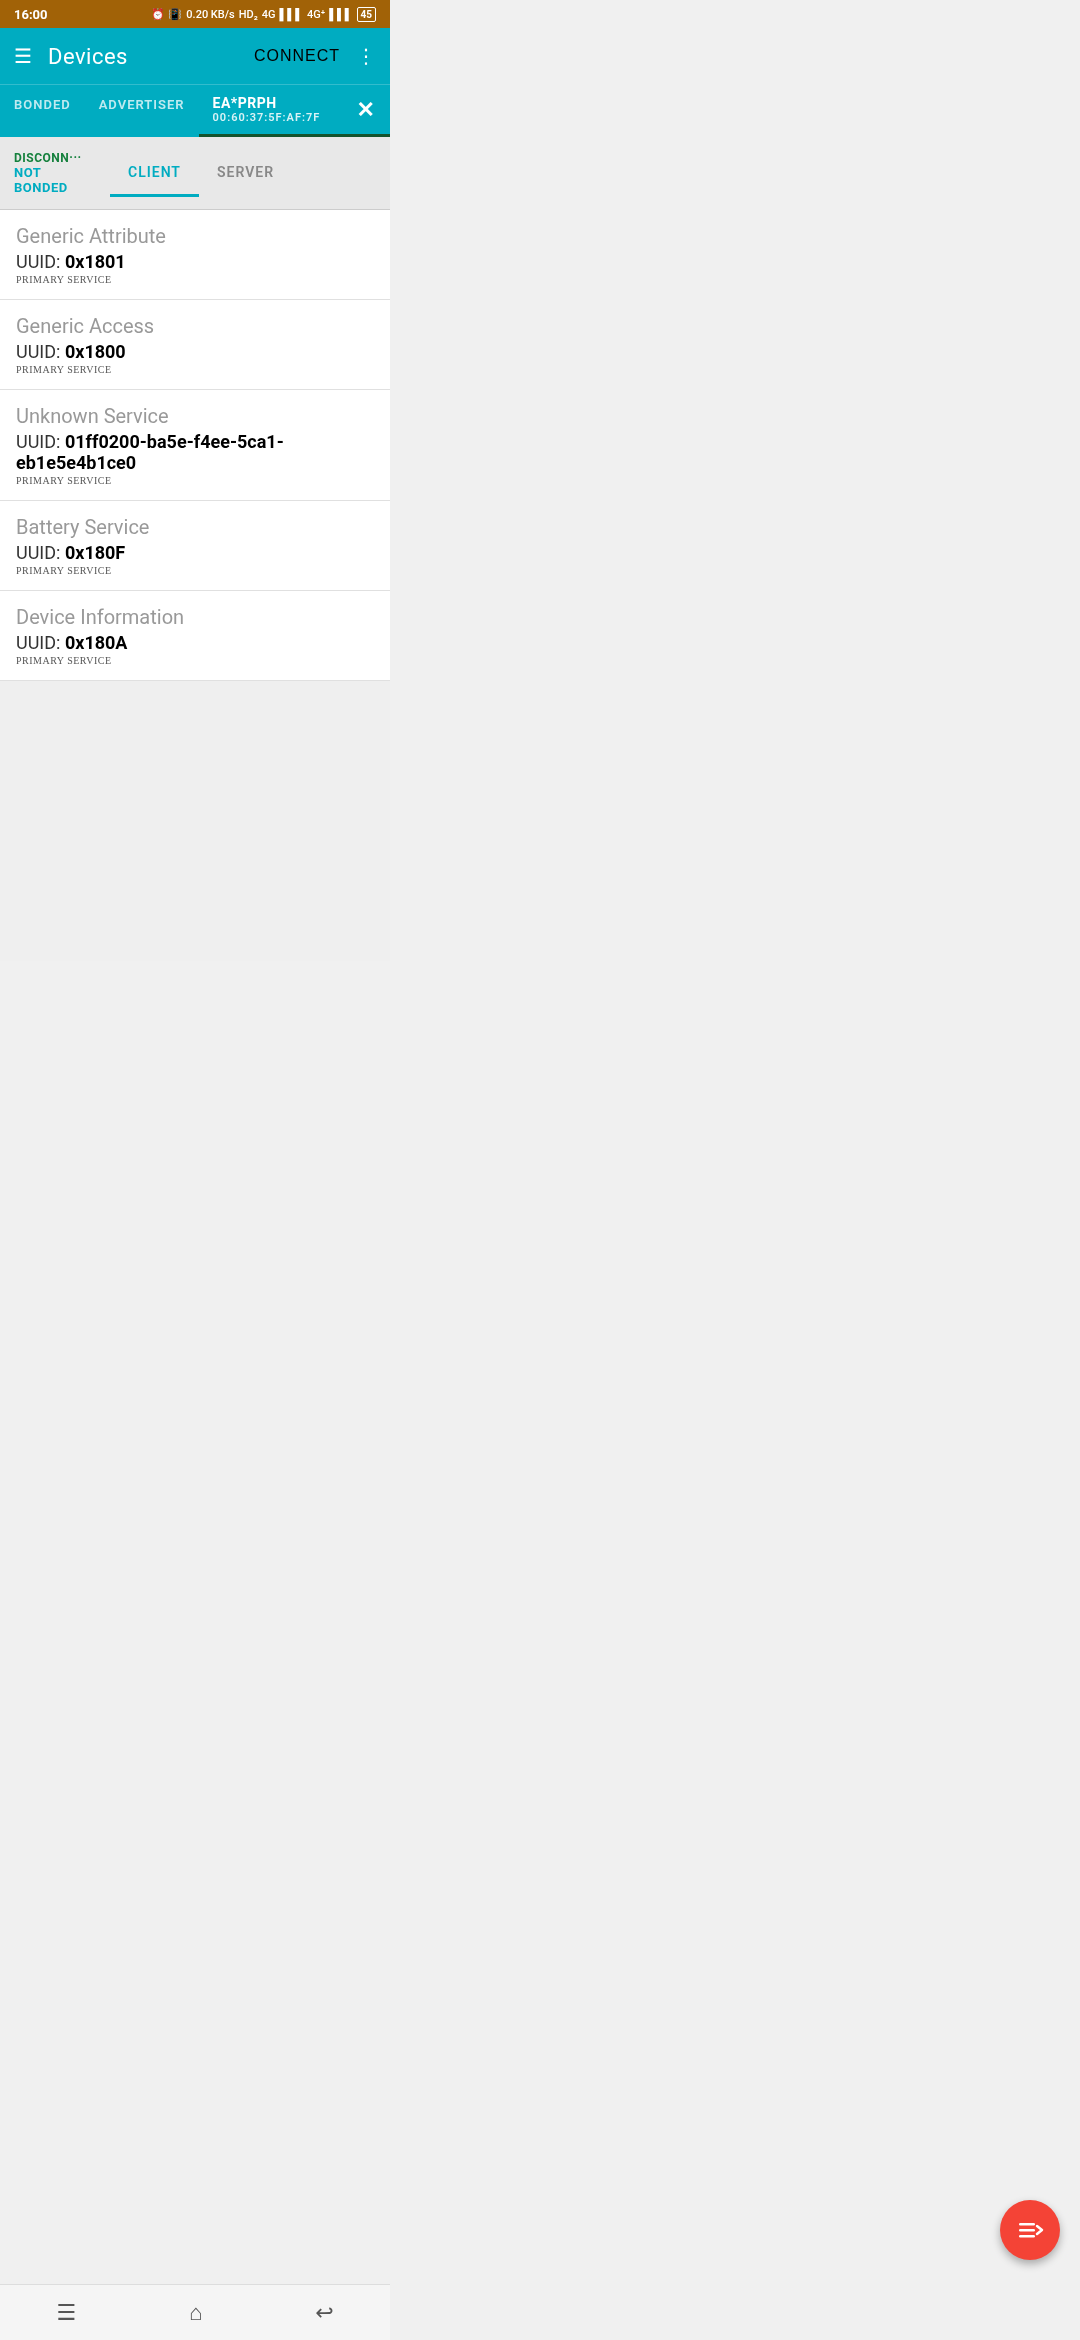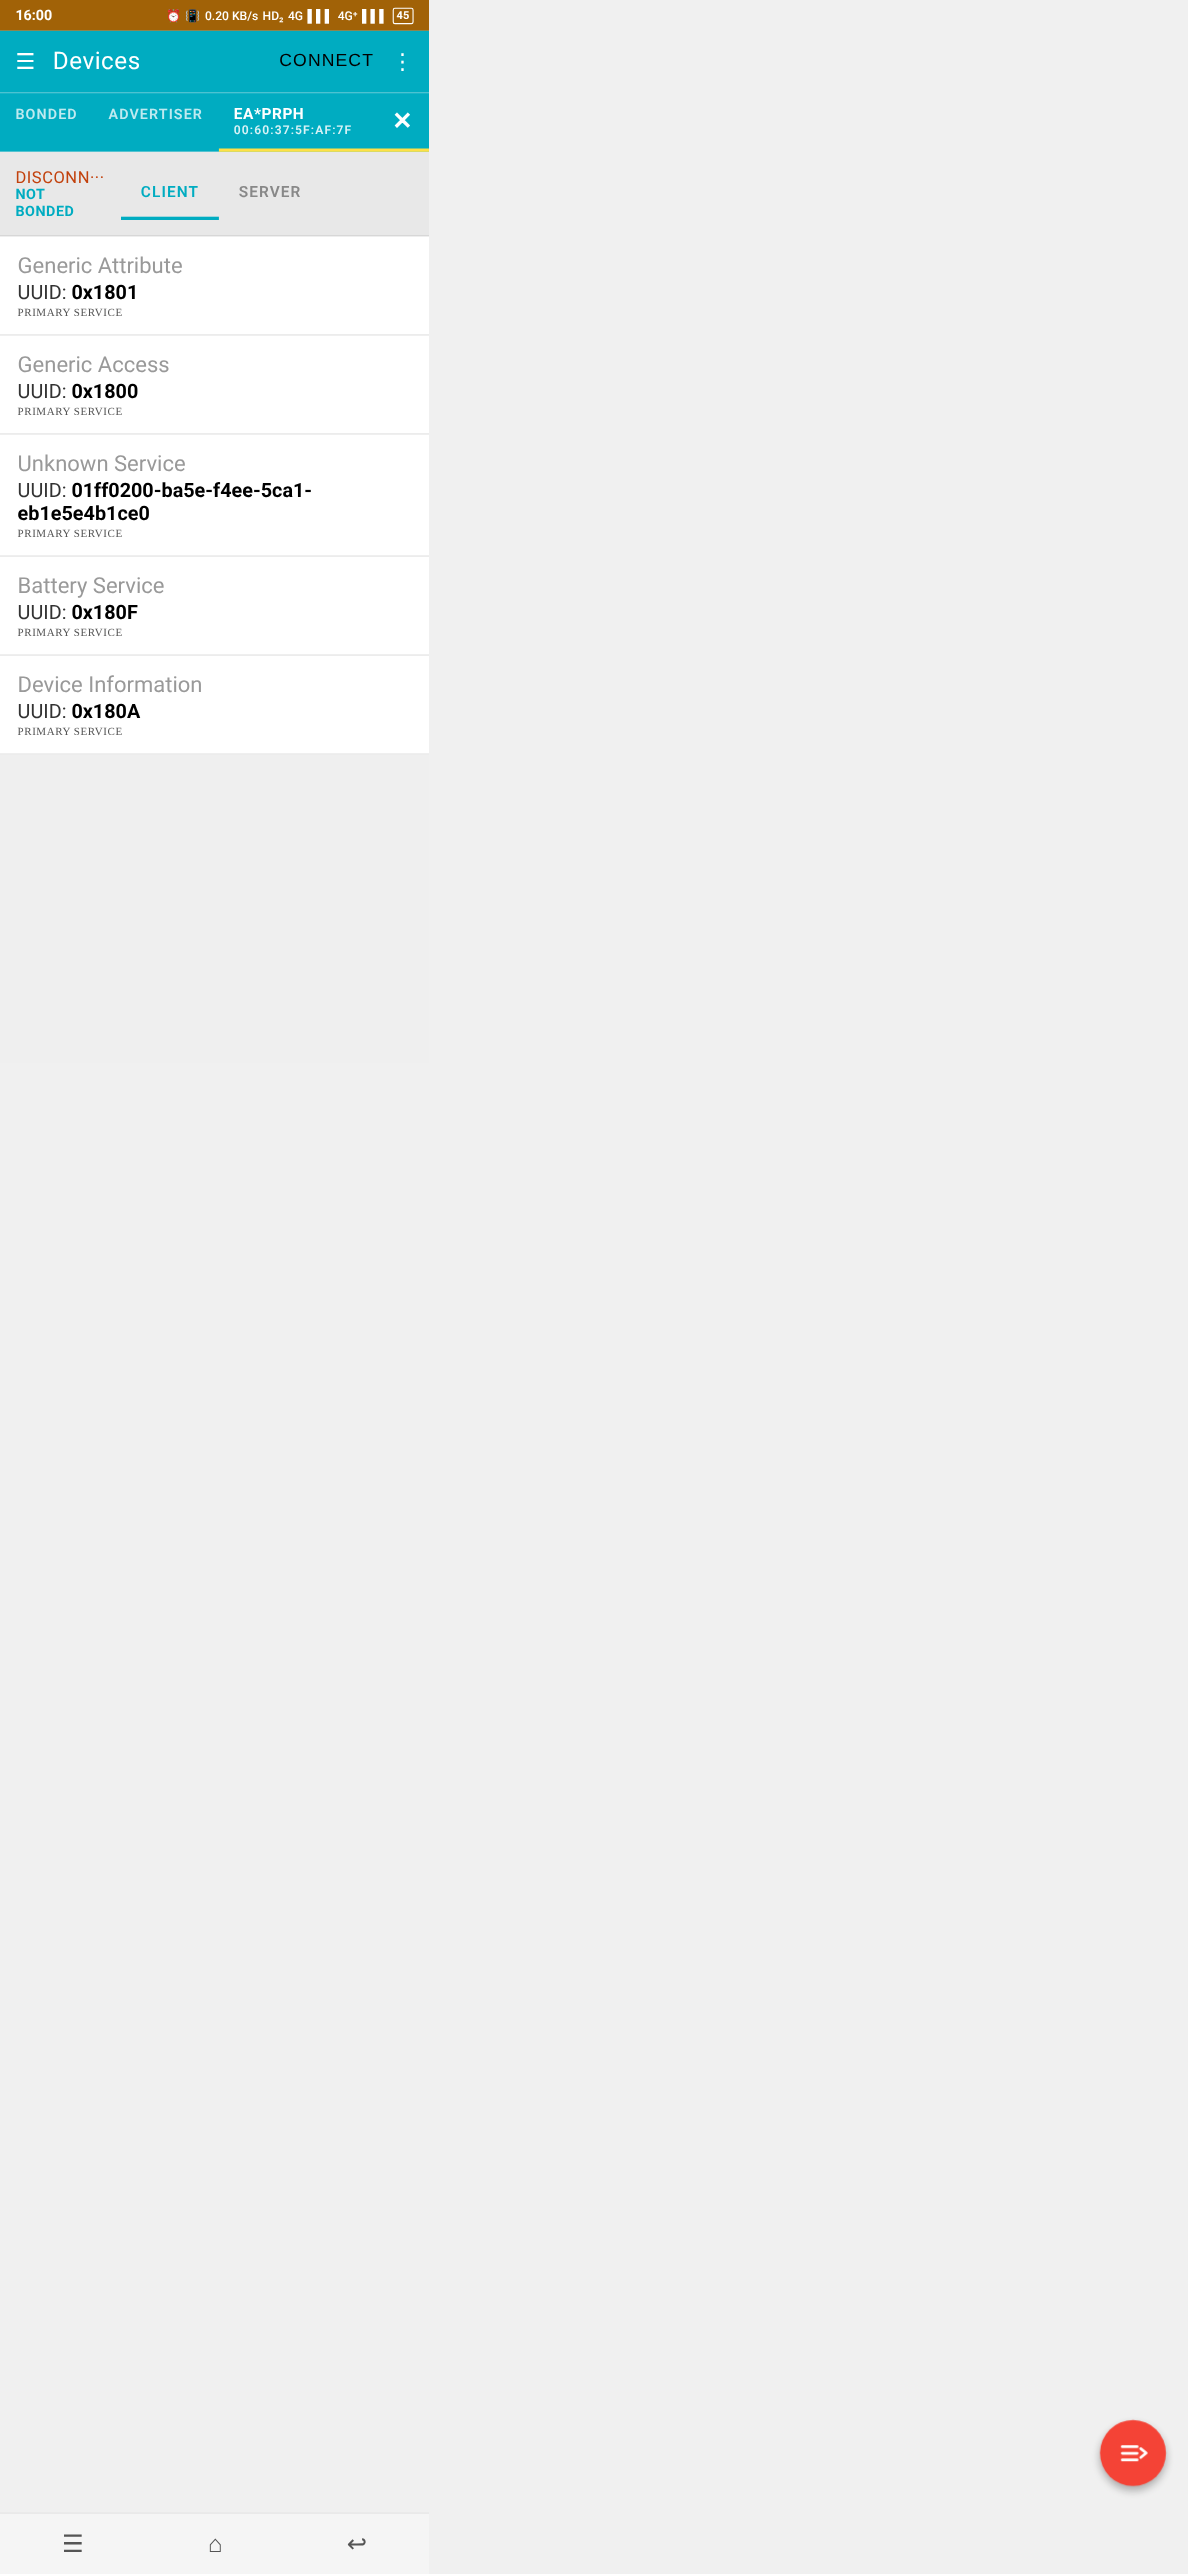--- a/index.html
+++ b/index.html
@@ -93,21 +93,21 @@
       color: rgba(255,255,255,0.75);
       font-size: 13px;
       font-weight: 600;
       letter-spacing: 1px;
       padding: 12px 14px;
       cursor: pointer;
       flex-shrink: 0;
     }
     .device-tab.active {
       color: white;
-      border-bottom: 3px solid #fde047;
+      border-bottom: 3px solid #14532d;
     }
     .device-tab-prph {
       flex: 1;
       display: flex;
       align-items: center;
       justify-content: space-between;
       padding: 8px 10px 8px 14px;
     }
     .device-tab-prph-text {
       display: flex;
@@ -135,23 +135,23 @@
       background: #e8e8e8;
       display: flex;
       align-items: center;
       border-bottom: 1px solid #ccc;
     }
     .sub-header-status {
       padding: 14px 14px;
       min-width: 110px;
     }
     .sub-header-status-disconn {
-      color: #c2410c;
-      font-size: 15px;
-      font-weight: 400;
+      color: #15803d;
+      font-size: 12px;
+      font-weight: 700;
       letter-spacing: 0.5px;
     }
     .sub-header-status-bond {
       color: #00acc1;
       font-size: 13px;
       font-weight: 700;
       letter-spacing: 0.5px;
     }
     .sub-header-tabs {
       display: flex;

